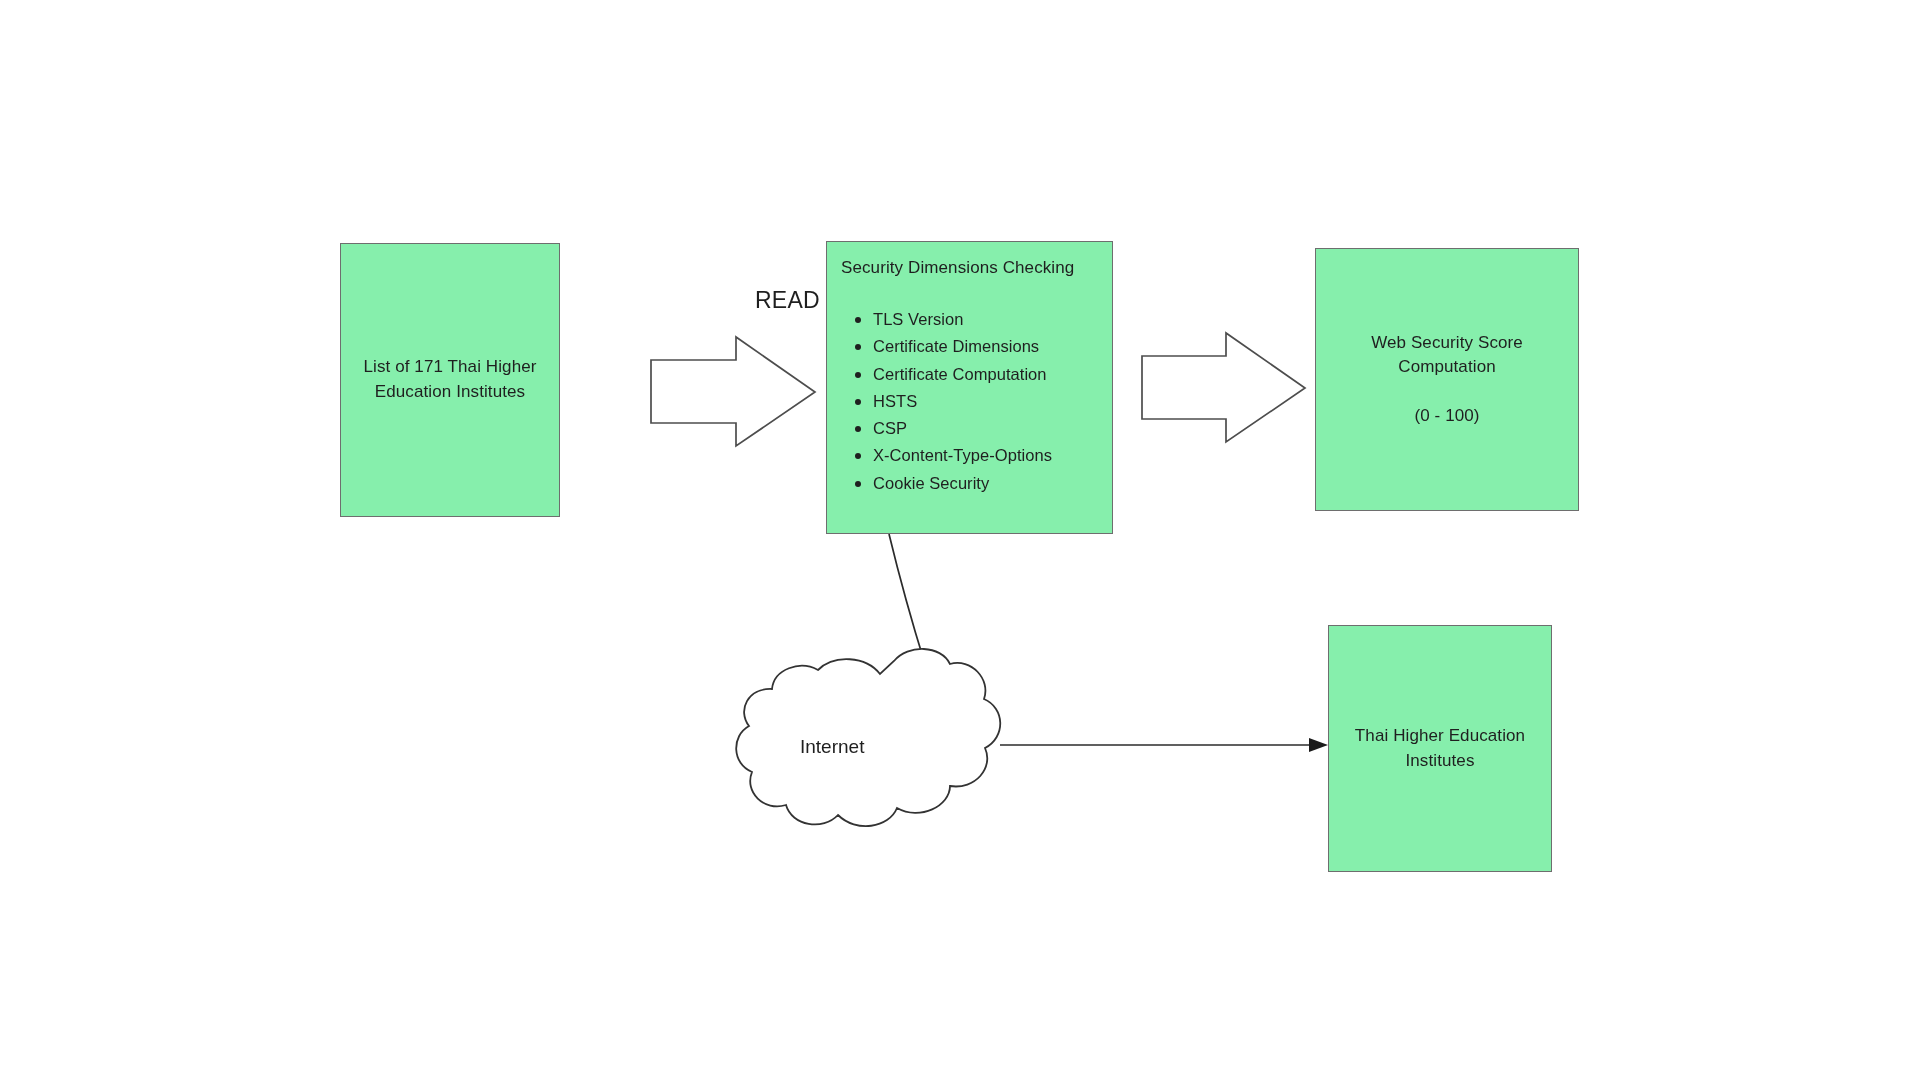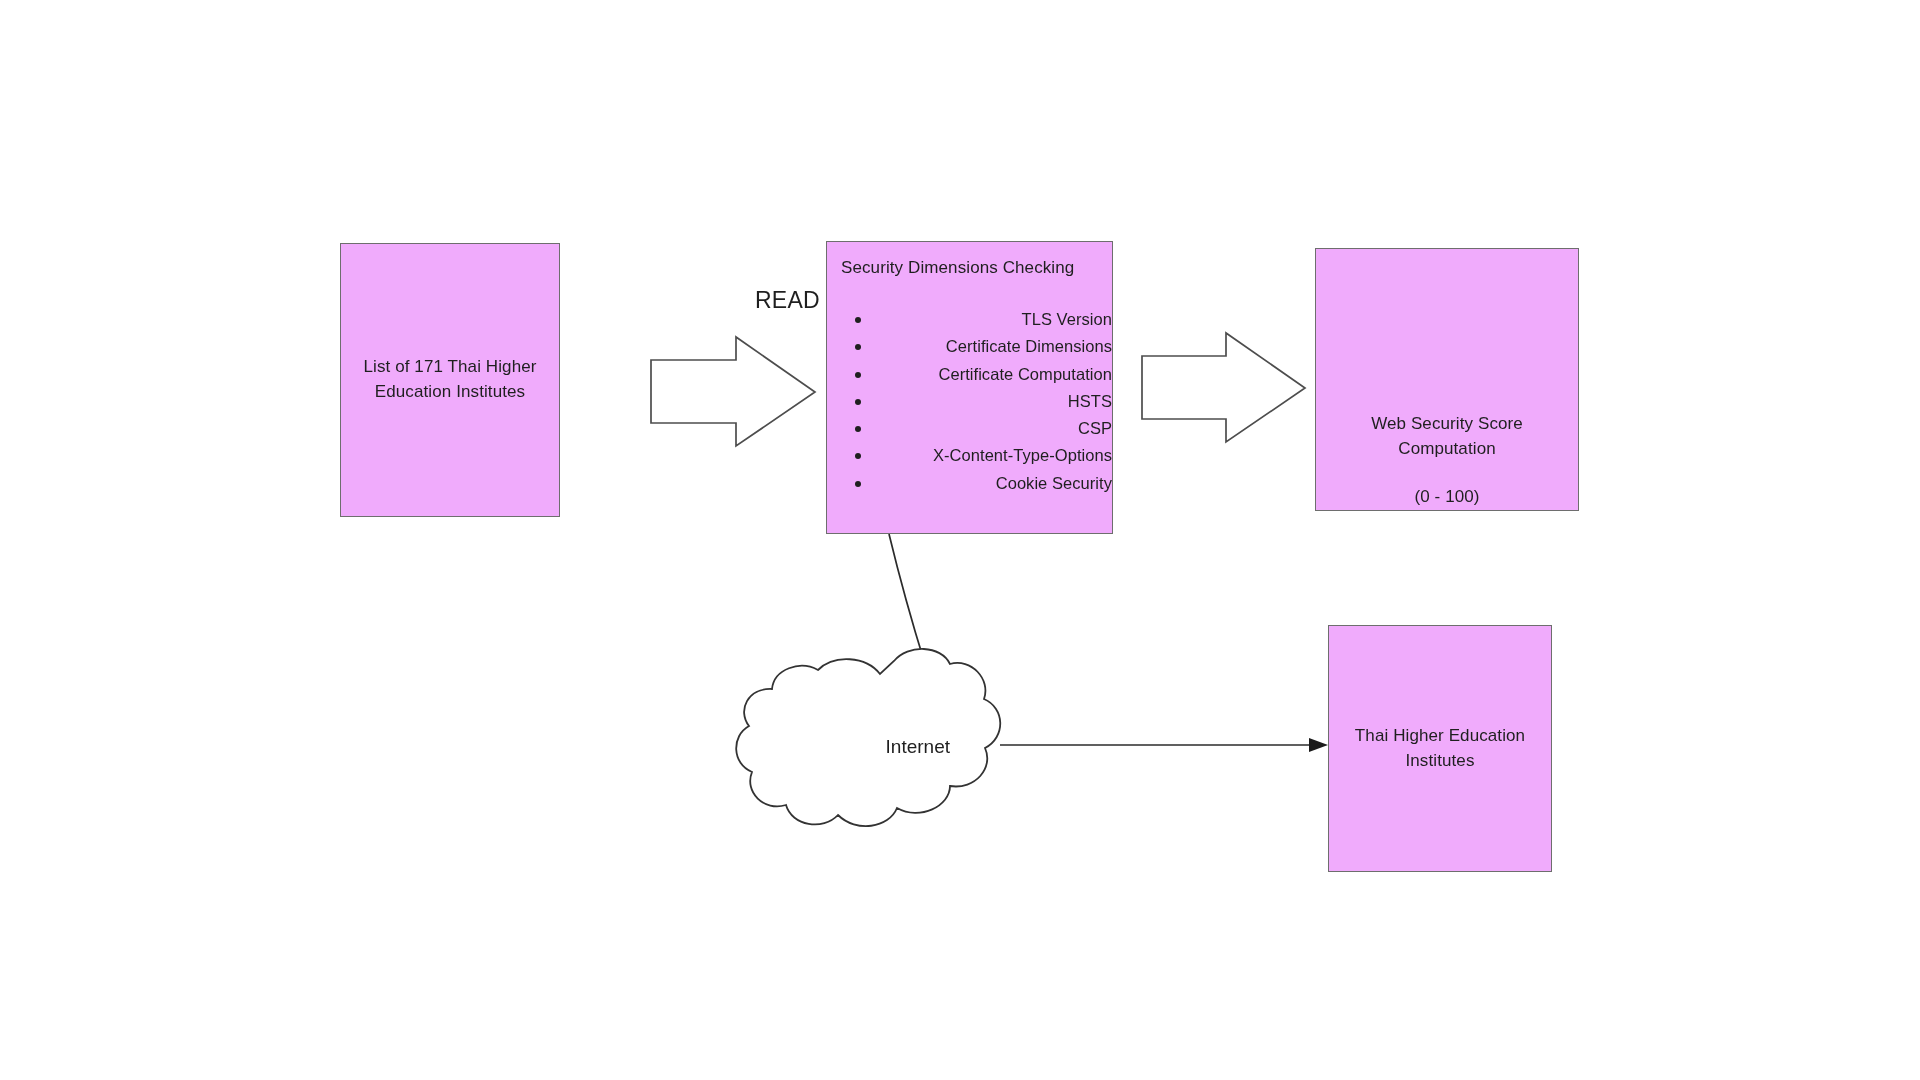--- a/index.html
+++ b/index.html
@@ -15,21 +15,21 @@
   #canvas {
     position: relative;
     width: 1920px;
     height: 1080px;
     background: #ffffff;
     overflow: hidden;
   }
   .node {
     position: absolute;
     box-sizing: border-box;
-    background: #f0abfc;
+    background: #86efac;
     border: 1.6px solid #6e6e6e;
     display: flex;
     flex-direction: column;
     align-items: center;
     justify-content: center;
   }
   .node-text {
     text-align: center;
     font-size: 17px;
     line-height: 1.45;
@@ -65,42 +65,41 @@
   #box-dimensions ul.dim-list {
     list-style: none;
     margin: 28px 0 0 0;
     padding: 0 0 0 46px;
   }
   #box-dimensions ul.dim-list li {
     position: relative;
     font-size: 16.5px;
     line-height: 27.3px;
     color: #1f1f1f;
-    text-align: right;
+    text-align: left;
     white-space: nowrap;
     letter-spacing: 0.05px;
   }
   #box-dimensions ul.dim-list li::before {
     content: "";
     position: absolute;
     left: -18px;
     top: 11px;
     width: 6px;
     height: 6px;
     border-radius: 50%;
     background: #1f1f1f;
   }
 
   
   #box-score {
     left: 1315px;
     top: 248px;
     width: 264px;
     height: 263px;
-    justify-content: flex-end;
   }
   #box-score .score-spacer { height: 24px; }
 
   
   #box-institutes {
     left: 1328px;
     top: 625px;
     width: 224px;
     height: 247px;
   }
@@ -116,21 +115,21 @@
     color: #1f1f1f;
     letter-spacing: 0.3px;
   }
 
   
   #cloud-label {
     position: absolute;
     left: 800px;
     top: 736px;
     width: 150px;
-    text-align: right;
+    text-align: left;
     font-size: 19px;
     color: #1f1f1f;
   }
 
   
   svg.layer {
     position: absolute;
     left: 0;
     top: 0;
     width: 1920px;

